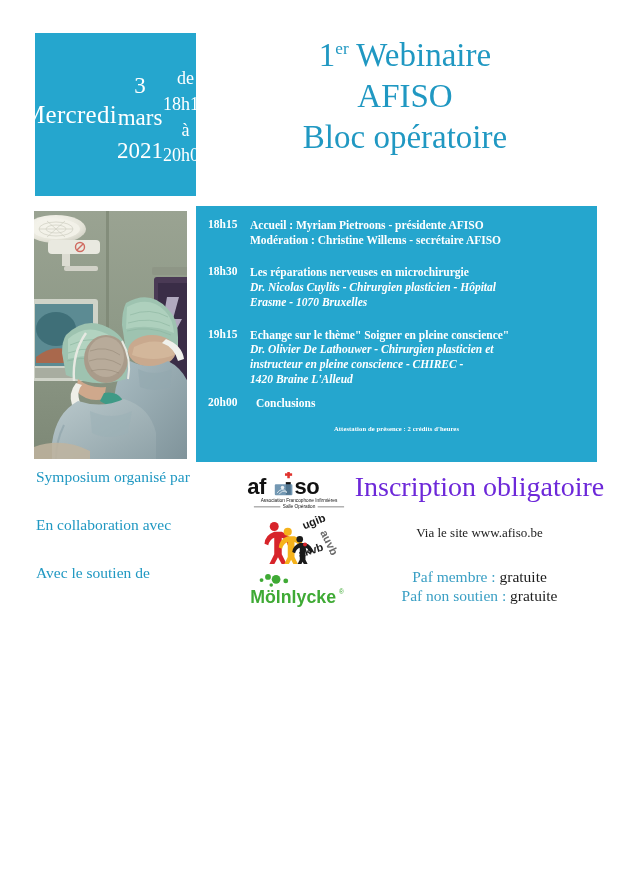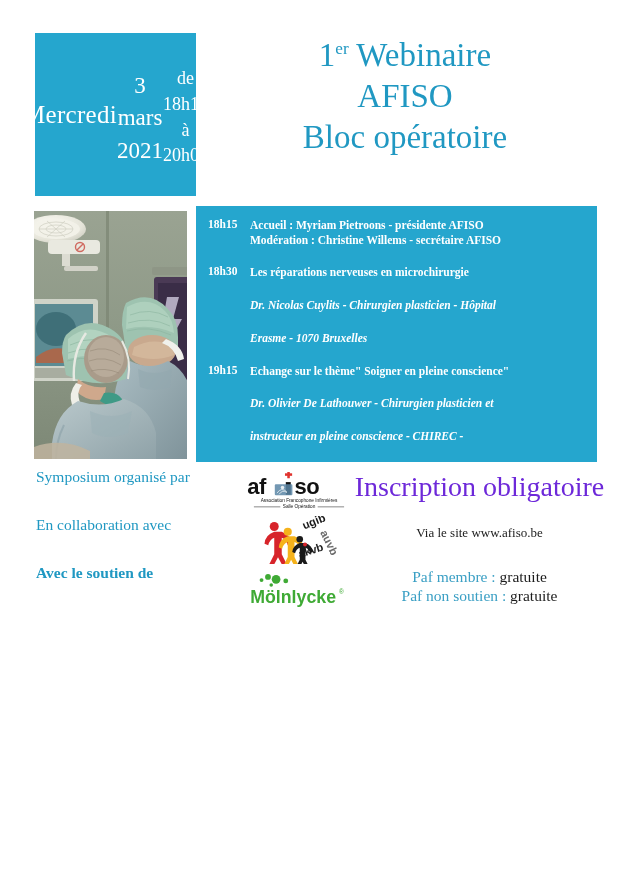--- a/index.html
+++ b/index.html
@@ -94,21 +94,21 @@
   .prog-row .time {
     position: absolute;
     left: 6px;
     top: 0;
     font-weight: bold;
     font-size: 11.5px;
     white-space: nowrap;
   }
   .prog-row .lines { font-size: 11.5px; line-height: 1.28; }
   .prog-row .lines .b { font-weight: bold; }
-  .prog-row .lines .i { font-weight: bold; font-style: italic; margin-top: 18px; }
+  .prog-row .lines .i { font-weight: bold; font-style: italic; }
   .r1 { margin-top: 12px; }
   .r2 { margin-top: 18px; }
   .r3 { margin-top: 18px; }
   .r4 { margin-top: 10px; }
   .r4 .lines { font-weight: bold; padding-left: 6px; }
   .attest {
     margin-top: 14px;
     text-align: center;
     font-size: 6.6px;
     font-weight: bold;
@@ -122,21 +122,21 @@
     top: 468px;
     width: 200px;
     color: #2098c2;
   }
   .left-labels .ll {
     font-size: 15.5px;
     height: 46px;
     line-height: 1.1;
   }
   .left-labels .ll.l2 { margin-top: 2px; }
-  .left-labels .ll.l3 { margin-top: 2px; font-weight: bold; }
+  .left-labels .ll.l3 { margin-top: 2px; }
 
   
   .logos {
     position: absolute;
     left: 240px;
     top: 470px;
     width: 118px;
   }
   .logo-slot { display: flex; justify-content: center; align-items: center; }
   .logo-afiso  { height: 44px; }

